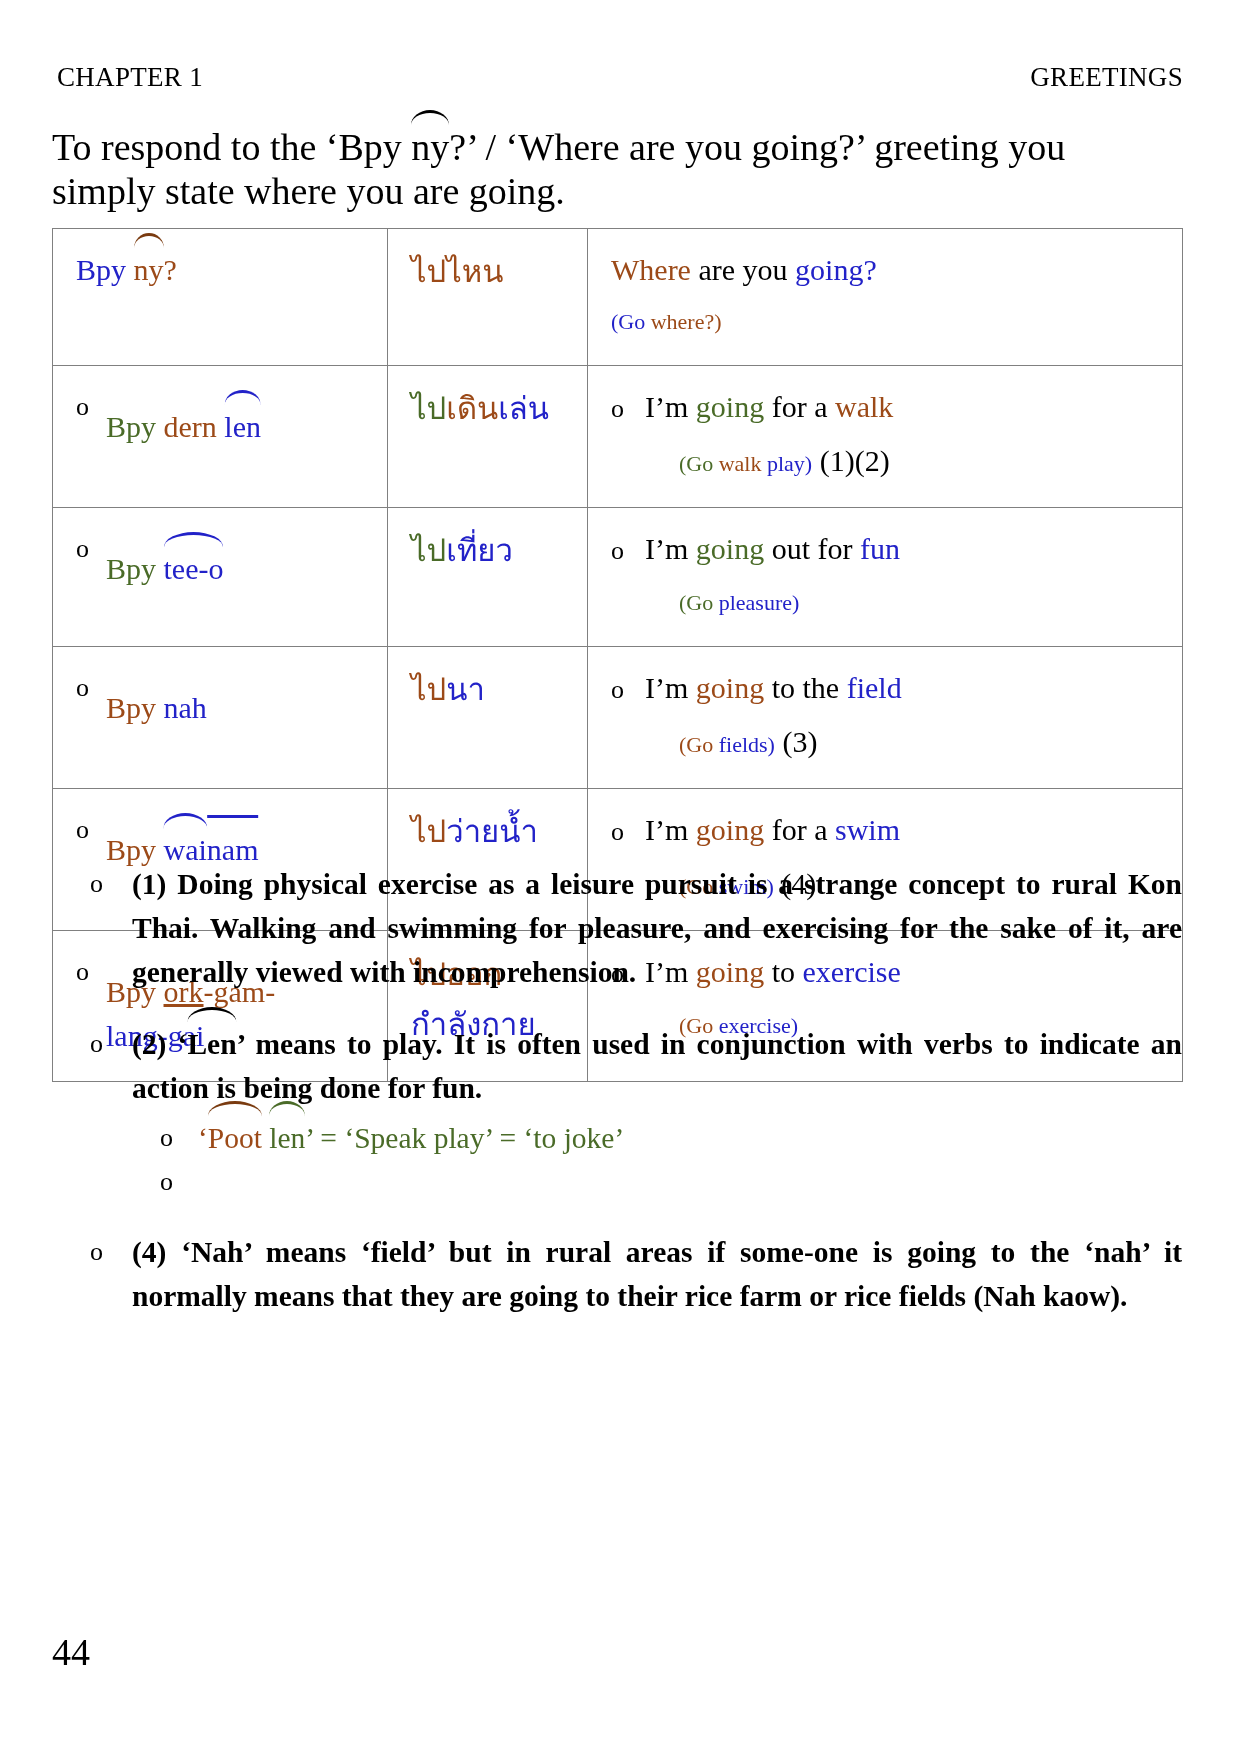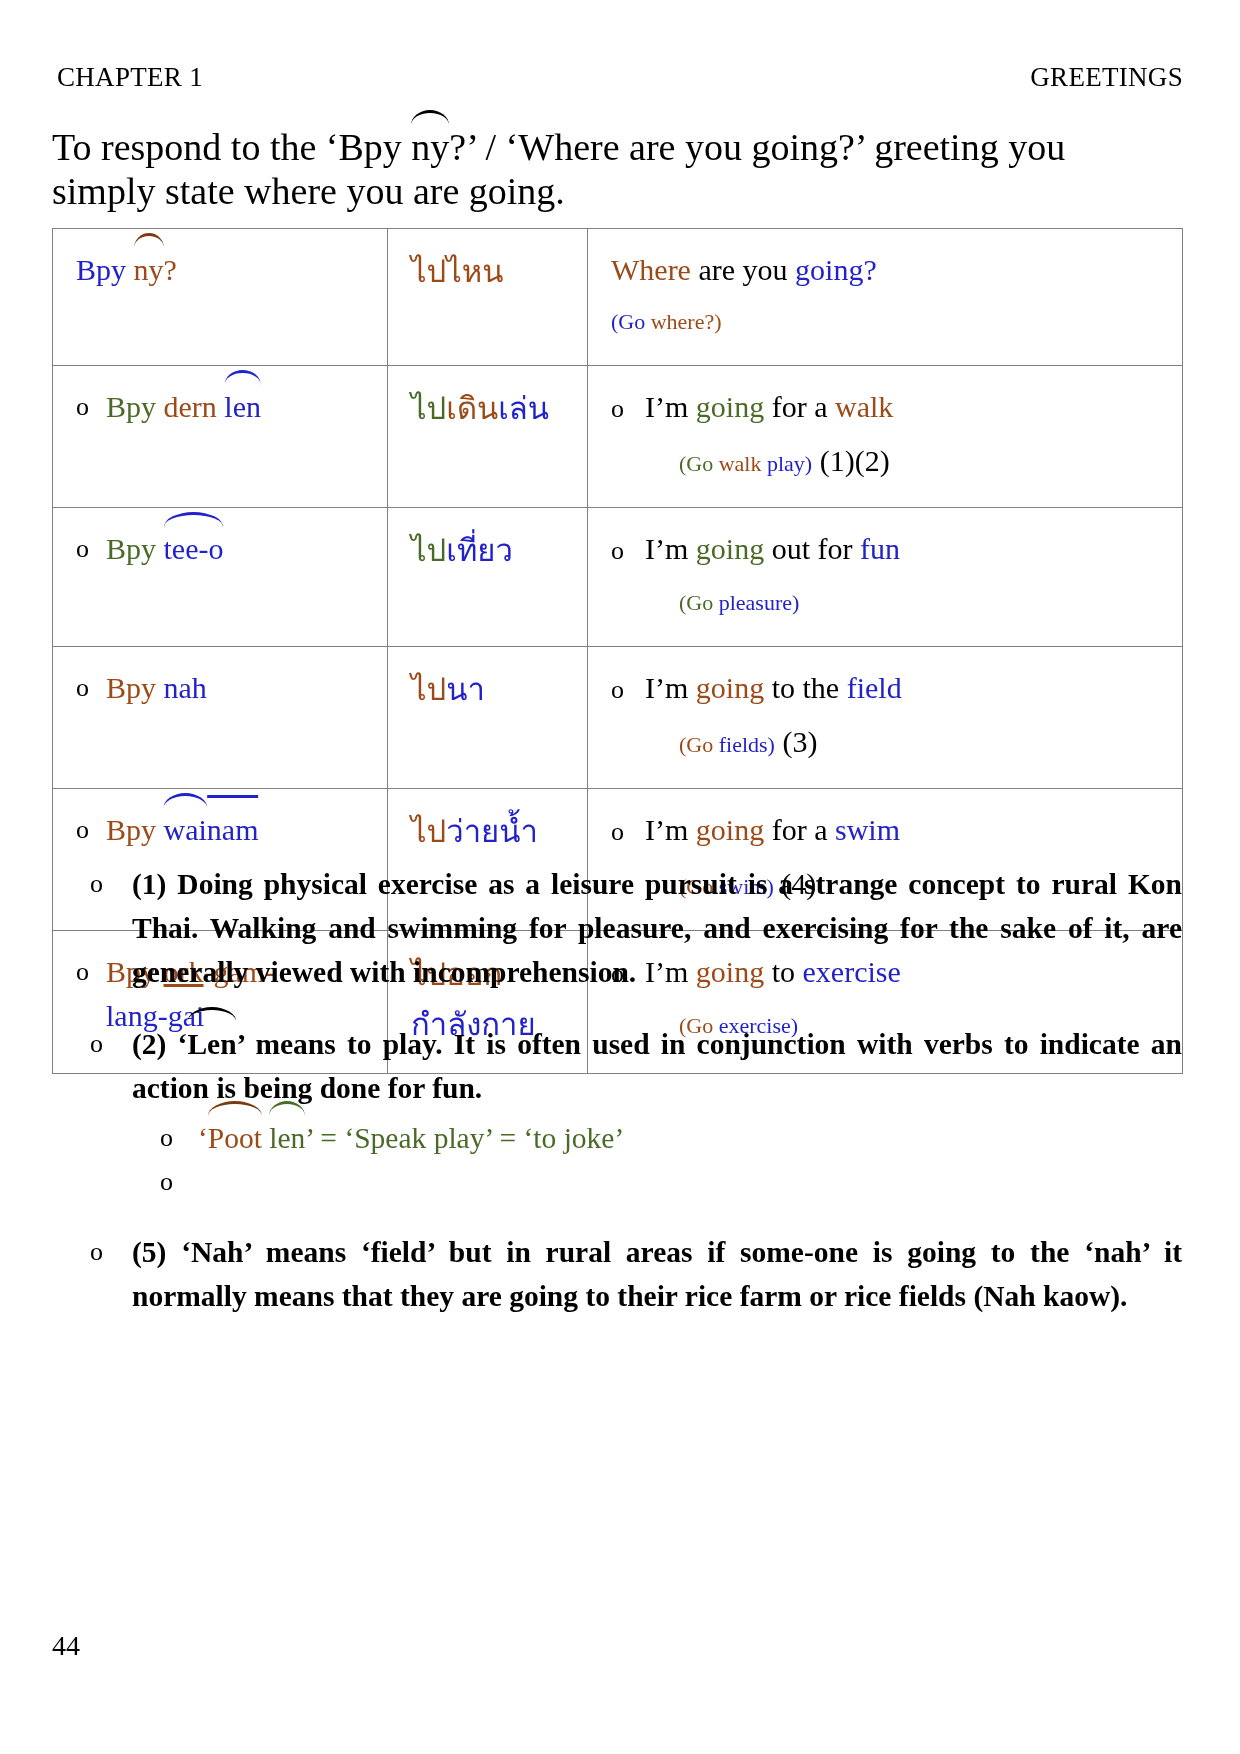--- a/index.html
+++ b/index.html
@@ -108,20 +108,21 @@
     width: 30px;
     font-size: 26px;
     color: #000;
     vertical-align: top;
   }
   .bul-en { display:inline-block; width: 34px; font-size: 26px; }
 
   .hang {
     display: inline-block;
     vertical-align: top;
+    margin-top: 20px;
   }
 
   
   .c-blue   { color: #2222c8; }
   .c-green  { color: #4a6b28; }
   .c-brown  { color: #9c4a18; }
   .c-black  { color: #000000; }
 
   
   .ov { position: relative; display: inline-block; }
@@ -194,21 +195,21 @@
     width: 38px;
     font-size: 26px;
     line-height: 44px;
   }
 
   
   .folio {
     position: absolute;
     left: 52px;
     top: 1630px;
-    font-size: 28px;
+    font-size: 38px;
   }
 </style>
 </head>
 <body>
 
 <div class="page">
 
   <div class="runhead">
     <span class="rh-left">CHAPTER 1</span>
     <span class="rh-right">GREETINGS</span>
@@ -369,20 +370,20 @@
         <span class="c-brown">‘</span><span class="ov c-brown"><span class="mk curve brown"></span><span>Poot</span></span><span> </span><span class="ov c-green"><span class="mk curve green"></span><span>len</span></span><span class="c-green">’ = ‘Speak play’ = ‘to joke’</span>
       </div>
     </div>
 
     <div class="subnote" style="margin-bottom:26px;">
       <div class="nbul">o</div>
     </div>
 
     <div class="note">
       <div class="nbul">o</div>
-      <div class="ntext">(5) ‘Nah’ means ‘field’ but in rural areas if some-one is going to the ‘nah’ it normally means that they are going to their rice farm or rice fields (Nah kaow).</div>
+      <div class="ntext">(4) ‘Nah’ means ‘field’ but in rural areas if some-one is going to the ‘nah’ it normally means that they are going to their rice farm or rice fields (Nah kaow).</div>
     </div>
 
   </div>
 
   <div class="folio">44</div>
 
 </div>
 
 </body></html>

